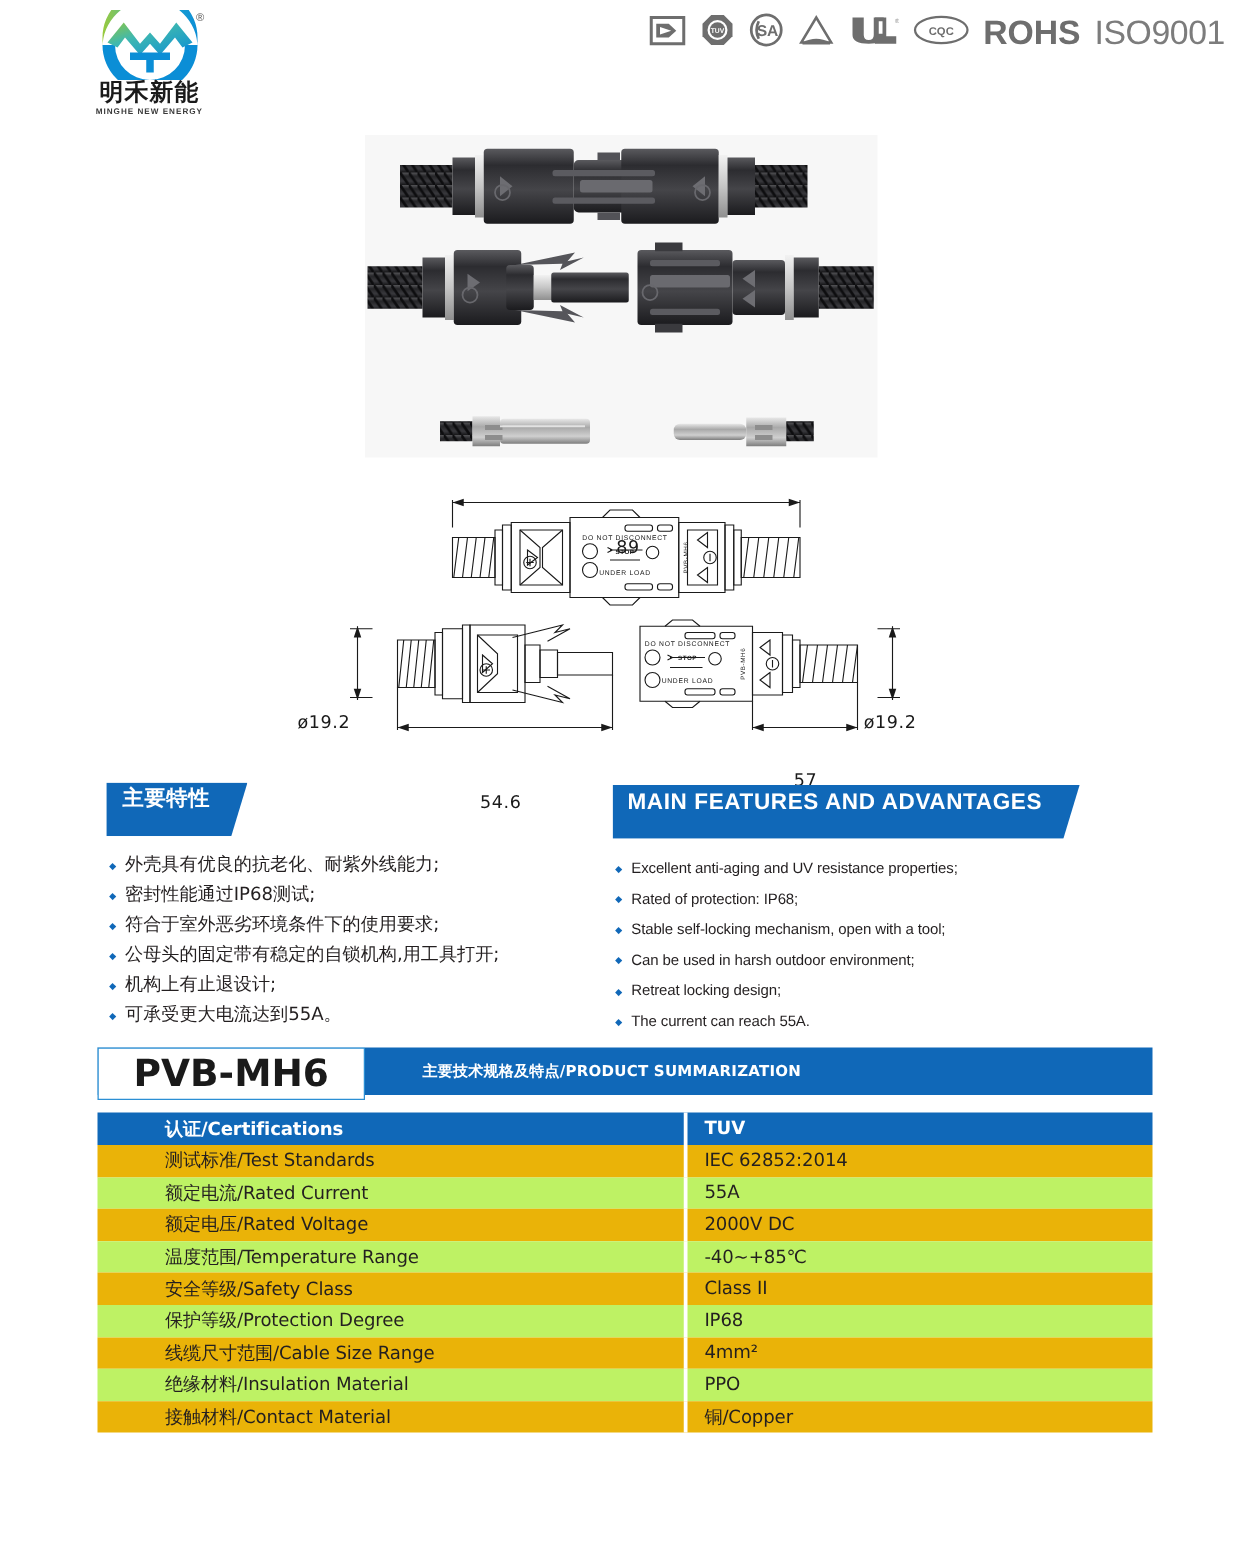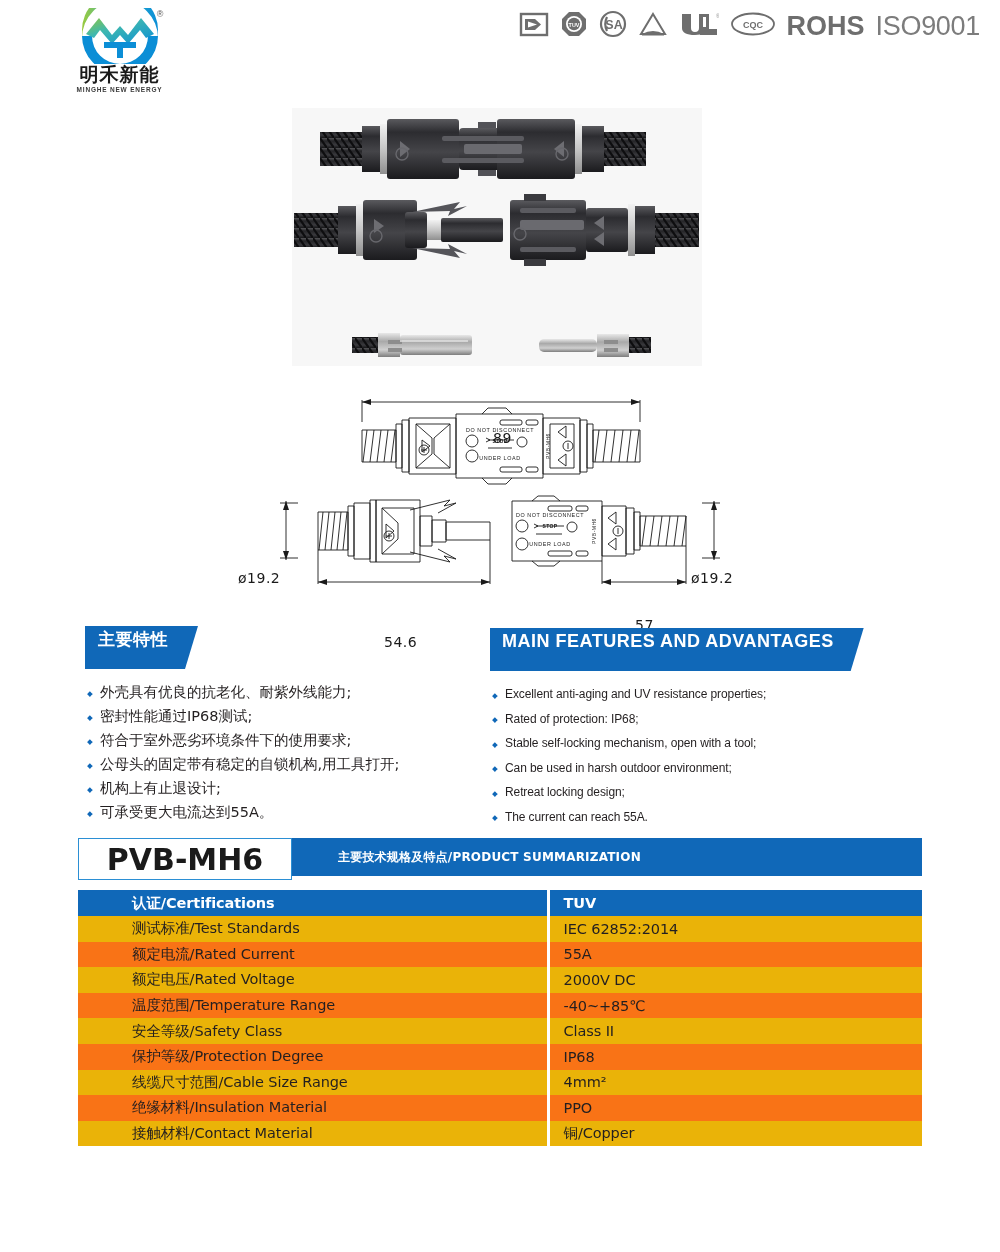--- a/index.html
+++ b/index.html
@@ -110,21 +110,21 @@
   .spec td {
     height: 25.6px; padding: 0 0 0 54px; vertical-align: middle;
     font-size: 14.5px; color: #231f20; letter-spacing: -0.1px;
     font-family: "DejaVu Sans", sans-serif;
   }
   .spec td.val { padding-left: 14px; width: 374px; }
   .spec tr.head td {
     background: #1068b8; color: #ffffff; font-weight: bold; height: 26px;
   }
   .spec tr.odd td { background: #eab308; }
-  .spec tr.even td { background: #f97316; }
+  .spec tr.even td { background: #bef264; }
   .spec td.key { border-right: 3px solid #ffffff; margin-left: 46px; }
   .spec tr.head td.key { border-right: 3px solid #ffffff; }
 </style>
 </head>
 <body>
 
 <div class="page">
 
   <div class="header">
 

